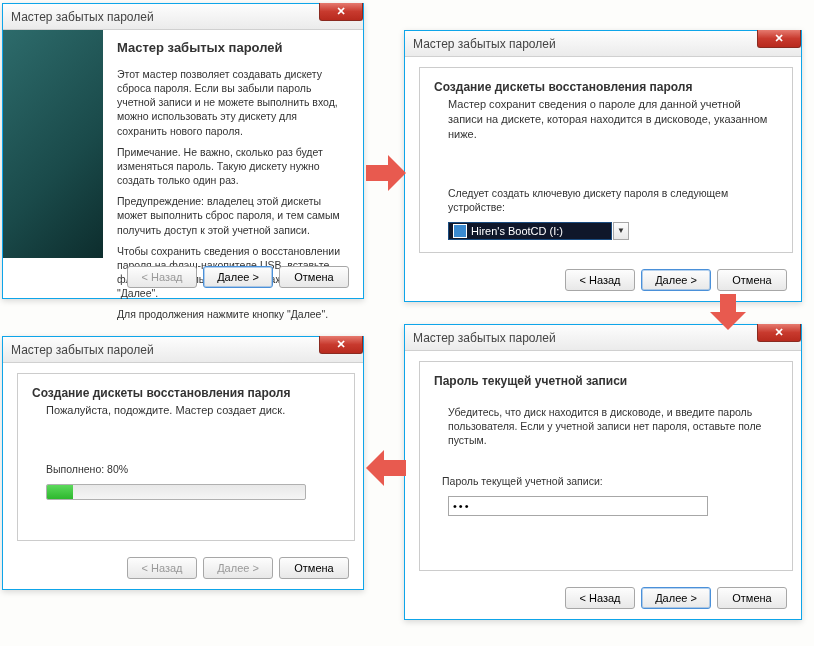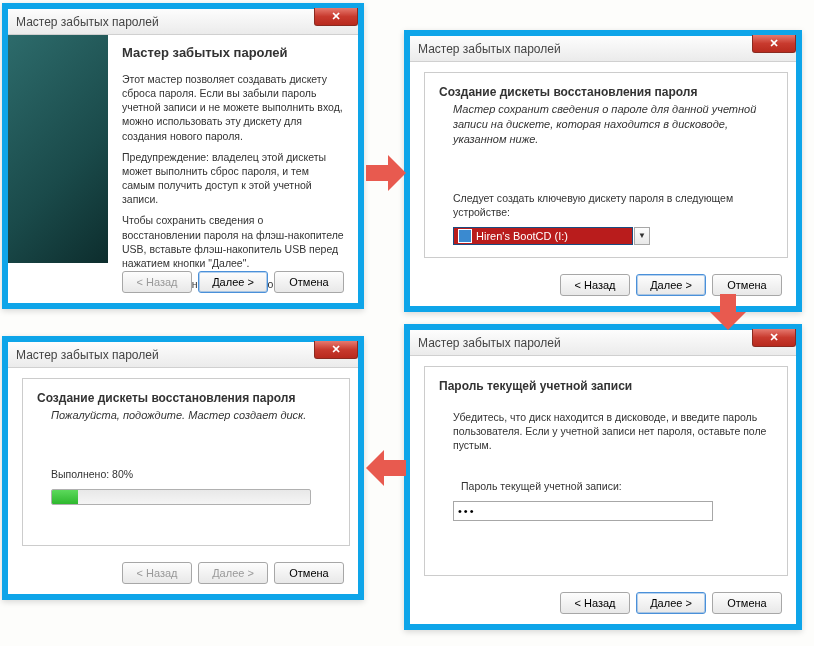--- a/index.html
+++ b/index.html
@@ -8,21 +8,21 @@
       background: #fdfdfb;
       width: 814px;
       height: 646px;
       position: relative;
       font-size: 11px;
       color: #333;
     }
     .dialog {
       position: absolute;
       background: #fff;
-      border: 6px solid #0ea5e9;
+      border: 1px solid #0ea5e9;
       box-shadow: 0 2px 6px rgba(0,0,0,0.15);
     }
     .titlebar {
       height: 26px;
       background: linear-gradient(to bottom, #fdfdfd 0%, #ebebeb 100%);
       border-bottom: 1px solid #d0d0d0;
       display: flex;
       align-items: center;
       padding-left: 8px;
       position: relative;
@@ -64,21 +64,20 @@
     .wizard-heading {
       font-weight: bold;
       font-size: 12px;
       margin-bottom: 3px;
     }
     .wizard-subtext {
       font-size: 11px;
       margin-left: 14px;
       margin-bottom: 14px;
       line-height: 1.35;
-      font-style: italic;
     }
     .body-text {
       font-size: 10.5px;
       line-height: 1.35;
       margin-bottom: 8px;
     }
     .button-row {
       display: flex;
       justify-content: flex-end;
       gap: 6px;
@@ -118,26 +117,26 @@
     }
     .d1-title {
       font-weight: bold;
       font-size: 13px;
       margin-bottom: 10px;
     }
     .d1-para { margin-bottom: 7px; }
     .combo {
       display: inline-flex;
       align-items: center;
-      background: #b91c1c;
+      background: #0f172a;
       color: #fff;
       height: 18px;
       padding: 0 4px;
       border: 1px solid #1a4c80;
-      width: 180px;
+      width: 164px;
       position: relative;
       font-size: 11px;
     }
     .combo-icon {
       width: 14px;
       height: 14px;
       background: #3a8ad0;
       border: 1px solid #fff;
       margin-right: 4px;
       display: inline-block;
@@ -196,21 +195,22 @@
   <div class="titlebar">
     <span class="titlebar-text">Мастер забытых паролей</span>
     <div class="close-btn">
         <span class="close-x">✕</span>
       </div>
   </div>
   <div class="d1-split">
     <div class="sidebar-img"></div>
     <div class="d1-right">
       <div class="d1-title">Мастер забытых паролей</div>
-      <div class="d1-para body-text">Этот мастер позволяет создавать дискету сброса пароля. Если вы забыли пароль учетной записи и не можете выполнить вход, можно использовать эту дискету для создания нового пароля.</div>
+      <div class="d1-para body-text">Этот мастер позволяет создавать дискету сброса пароля. Если вы забыли пароль учетной записи и не можете выполнить вход, можно использовать эту дискету для сохранить нового пароля.</div>
+      <div class="d1-para body-text">Примечание. Не важно, сколько раз будет изменяться пароль. Такую дискету нужно создать только один раз.</div>
       <div class="d1-para body-text" style="">Предупреждение: владелец этой дискеты может выполнить сброс пароля, и тем самым получить доступ к этой учетной записи.</div>
       <div class="d1-para body-text">Чтобы сохранить сведения о восстановлении пароля на флэш-накопителе USB, вставьте флэш-накопитель USB перед нажатием кнопки "Далее".</div>
       <div class="d1-para body-text">Для продолжения нажмите кнопку "Далее".</div>
     </div>
   </div>
   <div class="button-row">
     <button class="wiz-btn" disabled="">&lt; Назад</button>
     <button class="wiz-btn default">Далее &gt;</button>
     <button class="wiz-btn">Отмена</button>
   </div>
@@ -251,21 +251,21 @@
     <div class="close-btn">
         <span class="close-x">✕</span>
       </div>
   </div>
   <div class="dialog-body">
     <div class="inner-panel" style="min-height:210px">
       <div class="wizard-heading">Пароль текущей учетной записи</div>
       <div style="height:14px"></div>
       <div class="body-text" style="margin-left:14px">Убедитесь, что диск находится в дисководе, и введите пароль пользователя. Если у учетной записи нет пароля, оставьте поле пустым.</div>
       <div style="height:18px"></div>
-      <div class="body-text" style="margin-left:22px">Пароль текущей учетной записи:</div>
+      <div class="body-text" style="margin-left:8px">Пароль текущей учетной записи:</div>
       <div style="margin-left:14px;margin-top:4px">
         <input type="password" class="pwd-input" value="●●●" style="">
       </div>
     </div>
   </div>
   <div class="button-row">
     <button class="wiz-btn">&lt; Назад</button>
     <button class="wiz-btn default">Далее &gt;</button>
     <button class="wiz-btn">Отмена</button>
   </div>

